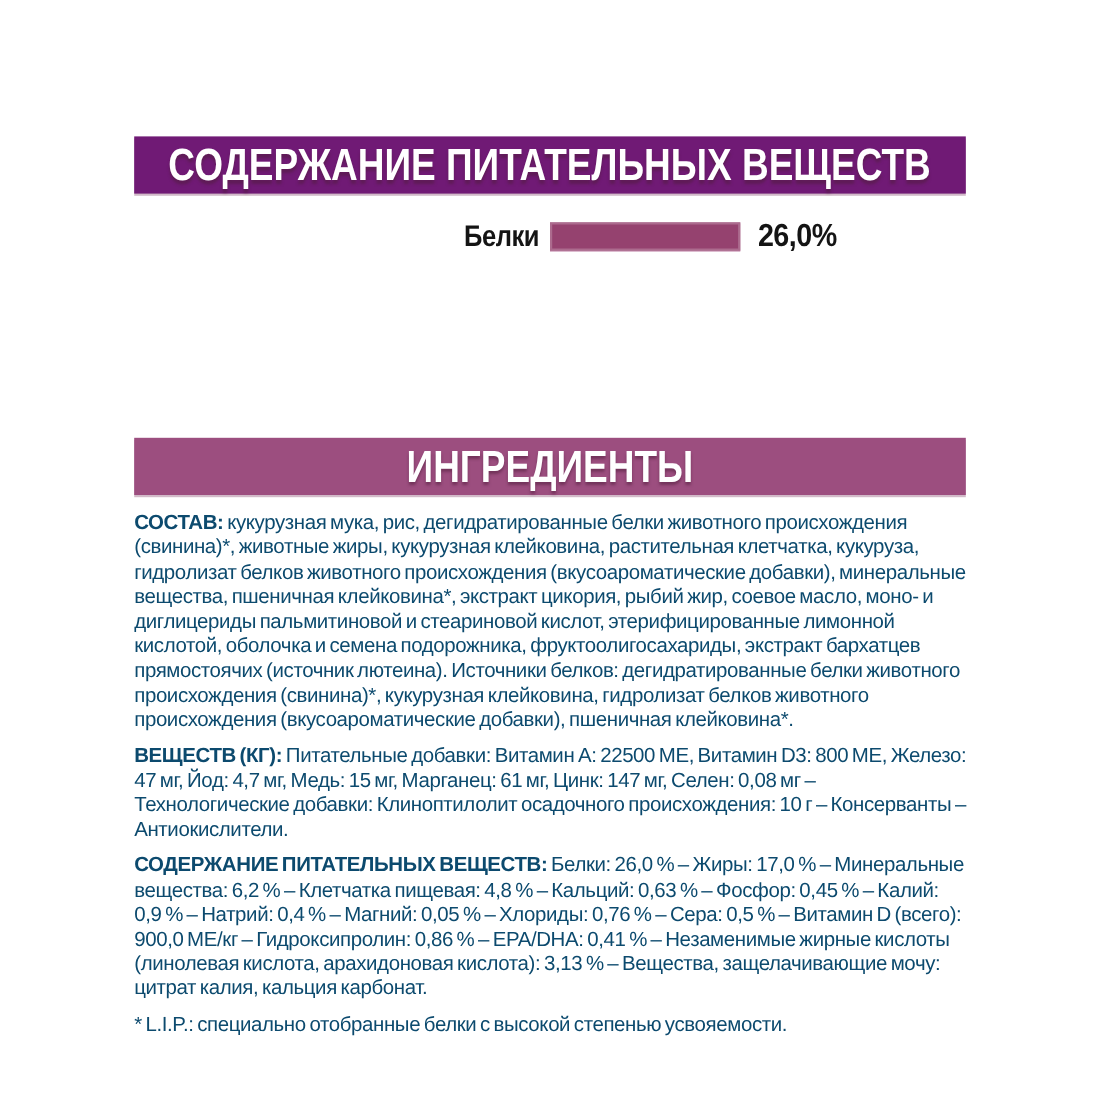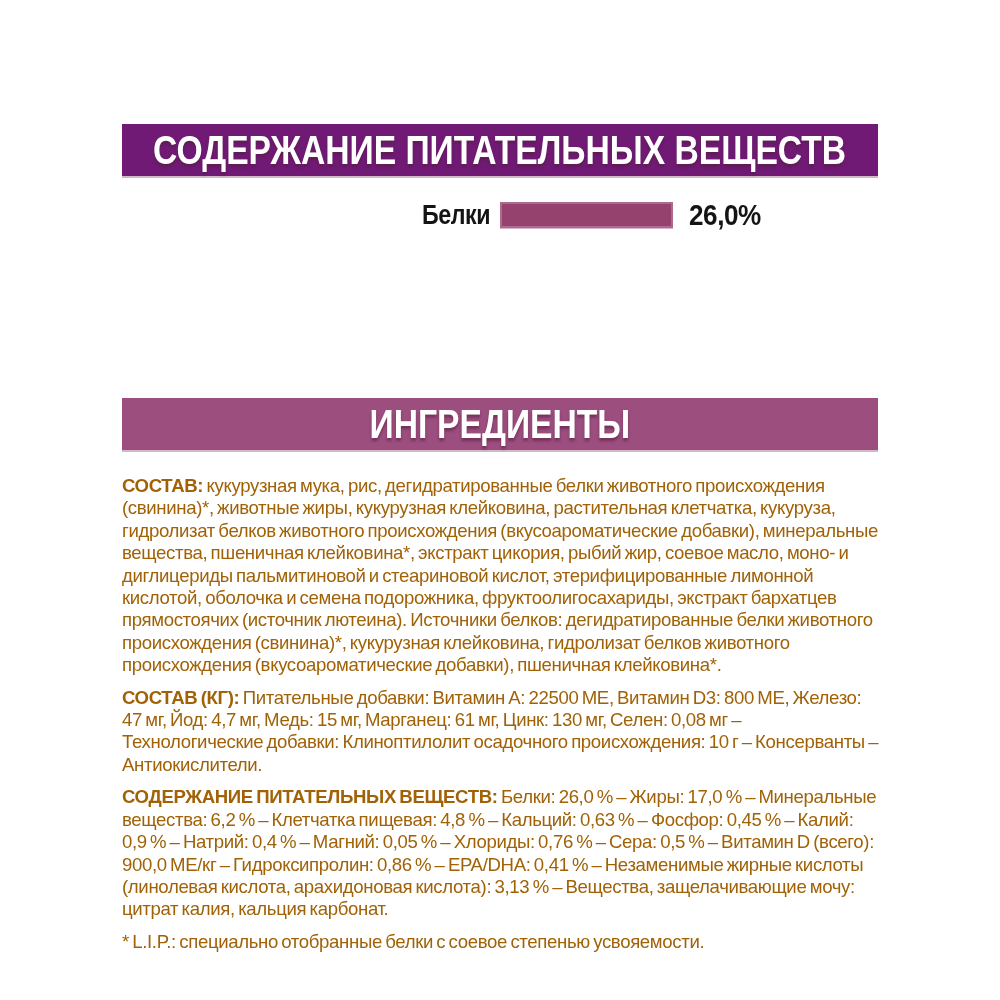--- a/index.html
+++ b/index.html
@@ -28,23 +28,23 @@
   }
   .chart-bar {
     height:26px; margin-left:10px;
     box-shadow: inset 0 0 0 2px rgba(255,255,255,0.22), 0 1px 0 rgba(212,172,196,0.9);
   }
   .chart-value {
     margin-left:16px; font-weight:bold; font-size:29px; letter-spacing:-0.5px;
     white-space:nowrap; transform:scaleX(0.9); transform-origin:left center;
   }
   .body-text {
-    position:absolute; left:122px; top:475px; width:758px;
+    position:absolute; left:122px; top:464px; width:758px;
     font-size:18.6px; line-height:22.4px;
-    letter-spacing:-0.35px; word-spacing:-1.5px; color:#a16207;
+    letter-spacing:-0.35px; word-spacing:-1.5px; color:#0c4a6e;
   }
   .body-text p { margin:0 0 10px 0; }
   .lead { font-weight:bold; }
   .footnote { margin-top:3px; }
 </style>
 </head>
 <body>
 
 <div class="page">
 
@@ -60,20 +60,20 @@
       </div>
     </div>
 
   <div class="banner banner-ingredients" style="background: rgb(156, 78, 127); text-align: right;">
     <span class="banner-text">ИНГРЕДИЕНТЫ</span>
   </div>
 
   <div class="body-text">
     <p><span class="lead">СОСТАВ:</span><span> кукурузная мука, рис, дегидратированные белки животного происхождения (свинина)*, животные жиры, кукурузная клейковина, растительная клетчатка, кукуруза, гидролизат белков животного происхождения (вкусоароматические добавки), минеральные вещества, пшеничная клейковина*, экстракт цикория, рыбий жир, соевое масло, моно- и диглицериды пальмитиновой и стеариновой кислот, этерифицированные лимонной кислотой, оболочка и семена подорожника, фруктоолигосахариды, экстракт бархатцев прямостоячих (источник лютеина). Источники белков: дегидратированные белки животного происхождения (свинина)*, кукурузная клейковина, гидролизат белков животного происхождения (вкусоароматические добавки), пшеничная клейковина*.</span></p>
 
-    <p><span class="lead">СОСТАВ (КГ):</span><span> Питательные добавки: Витамин A: 22500 МЕ, Витамин D3: 800 МЕ, Железо: 47 мг, Йод: 4,7 мг, Медь: 15 мг, Марганец: 61 мг, Цинк: 130 мг, Селен: 0,08 мг – Технологические добавки: Клиноптилолит осадочного происхождения: 10 г – Консерванты – Антиокислители.</span></p>
+    <p><span class="lead">ВЕЩЕСТВ (КГ):</span><span> Питательные добавки: Витамин A: 22500 МЕ, Витамин D3: 800 МЕ, Железо: 47 мг, Йод: 4,7 мг, Медь: 15 мг, Марганец: 61 мг, Цинк: 147 мг, Селен: 0,08 мг – Технологические добавки: Клиноптилолит осадочного происхождения: 10 г – Консерванты – Антиокислители.</span></p>
 
     <p><span class="lead">СОДЕРЖАНИЕ ПИТАТЕЛЬНЫХ ВЕЩЕСТВ:</span><span> Белки: 26,0 % – Жиры: 17,0 % – Минеральные вещества: 6,2 % – Клетчатка пищевая: 4,8 % – Кальций: 0,63 % – Фосфор: 0,45 % – Калий: 0,9 % – Натрий: 0,4 % – Магний: 0,05 % – Хлориды: 0,76 % – Сера: 0,5 % – Витамин D (всего): 900,0 МЕ/кг – Гидроксипролин: 0,86 % – EPA/DHA: 0,41 % – Незаменимые жирные кислоты (линолевая кислота, арахидоновая кислота): 3,13 % – Вещества, защелачивающие мочу: цитрат калия, кальция карбонат.</span></p>
 
-    <p class="footnote">* L.I.P.: специально отобранные белки с соевое степенью усвояемости.</p>
+    <p class="footnote">* L.I.P.: специально отобранные белки с высокой степенью усвояемости.</p>
   </div>
 
 </div>
 
 </body></html>

